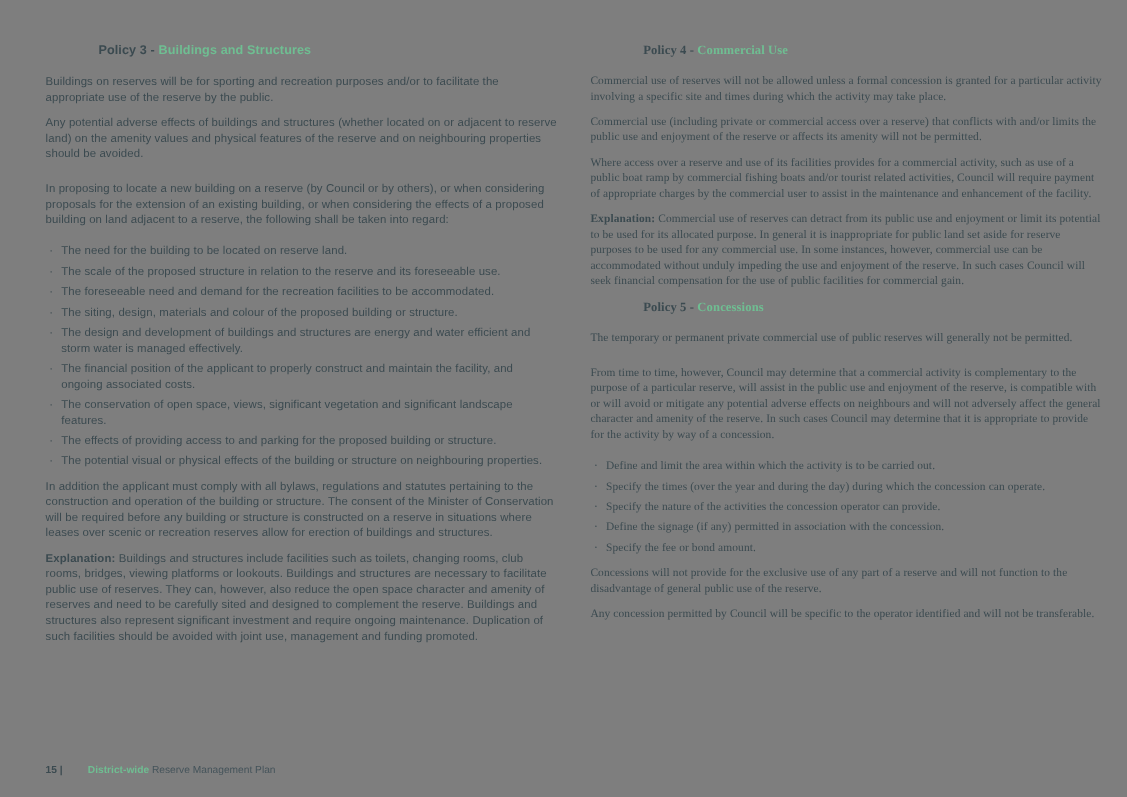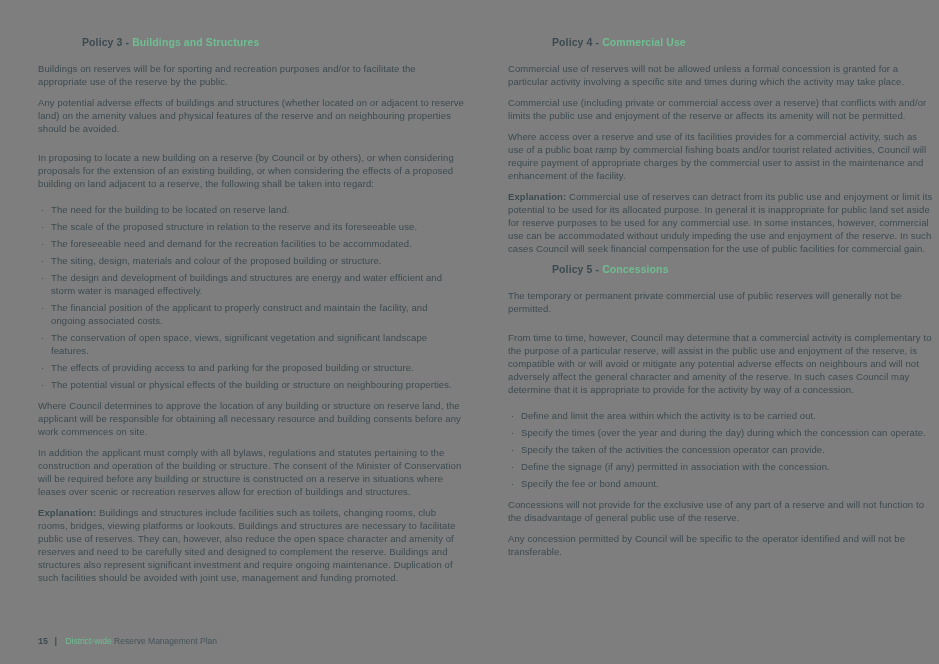--- a/index.html
+++ b/index.html
@@ -16,21 +16,21 @@
   }
   .col {
     position: absolute;
     top: 36px;
     width: 426px;
     font-size: 9.5px;
     line-height: 13px;
     letter-spacing: 0.1px;
   }
   .col-left  { left: 38px; }
-  .col-right { left: 508px; }
+  .col-right { left: 492px; font-family: Liberation Serif, serif; }
 
   .policy-heading {
     font-weight: bold;
     font-size: 10.5px;
     margin: 0 0 13px 0;
     padding-left: 44px;
   }
   .policy-heading .hl { color: #6fbe92; }
 
   .para { margin: 0 0 8px 0; }
@@ -56,22 +56,22 @@
   .expl-lead { font-weight: bold; }
 
   .footer {
     position: absolute;
     left: 38px;
     top: 635px;
     font-size: 8.5px;
     line-height: 12px;
     color: #3b4a50;
   }
-  .footer .pagenum { font-weight: bold; margin-right: 7px; font-family: Liberation Mono, monospace; }
-  .footer .f-hl { color: #6fbe92; font-weight: normal; }
+  .footer .pagenum { font-weight: bold; margin-right: 21px; }
+  .footer .f-hl { color: #6fbe92; font-weight: bold; }
   .footer .f-rest { color: #44535a; }
 </style>
 </head>
 <body>
 
 <div class="page">
   <div class="col col-left" id="col-0">
       <div class="policy-heading"><span class="pfx">Policy 3 - </span><span class="hl">Buildings and Structures</span></div>
       <div class="para">Buildings on reserves will be for sporting and recreation purposes and/or to facilitate the appropriate use of the reserve by the public.</div>
       <div class="para">Any potential adverse effects of buildings and structures (whether located on or adjacent to reserve land) on the amenity values and physical features of the reserve and on neighbouring properties should be avoided.</div>
@@ -80,37 +80,36 @@
         <li>The need for the building to be located on reserve land.</li>
         <li>The scale of the proposed structure in relation to the reserve and its foreseeable use.</li>
         <li>The foreseeable need and demand for the recreation facilities to be accommodated.</li>
         <li>The siting, design, materials and colour of the proposed building or structure.</li>
         <li>The design and development of buildings and structures are energy and water efficient and storm water is managed effectively.</li>
         <li>The financial position of the applicant to properly construct and maintain the facility, and ongoing associated costs.</li>
         <li>The conservation of open space, views, significant vegetation and significant landscape features.</li>
         <li>The effects of providing access to and parking for the proposed building or structure.</li>
         <li>The potential visual or physical effects of the building or structure on neighbouring properties.</li>
       </ul>
-      <div class="para">Where Council determines to approve the location of any building or structure on reserve land, the applicant will be responsible for obtaining all necessary resource and building consents before any work commences on site.</div>
       <div class="para">In addition the applicant must comply with all bylaws, regulations and statutes pertaining to the construction and operation of the building or structure.  The consent of the Minister of Conservation will be required before any building or structure is constructed on a reserve in situations where leases over scenic or recreation reserves allow for erection of buildings and structures.</div>
       <div class="para"><span class="expl-lead">Explanation:</span><span> Buildings and structures include facilities such as toilets, changing rooms, club rooms, bridges, viewing platforms or lookouts. Buildings and structures are necessary to facilitate public use of reserves. They can, however, also reduce the open space character and amenity of reserves and need to be carefully sited and designed to complement the reserve.  Buildings and structures also represent significant investment and require ongoing maintenance.  Duplication of such facilities should be avoided with joint use, management and funding promoted.</span></div>
     </div>
   <div class="col col-right" id="col-1">
       <div class="policy-heading"><span class="pfx">Policy 4 - </span><span class="hl">Commercial Use</span></div>
       <div class="para">Commercial use of reserves will not be allowed unless a formal concession is granted for a particular activity involving a specific site and times during which the activity may take place.</div>
       <div class="para">Commercial use (including private or commercial access over a reserve) that conflicts with and/or limits the public use and enjoyment of the reserve or affects its amenity will not be permitted.</div>
       <div class="para">Where access over a reserve and use of its facilities provides for a commercial activity, such as use of a public boat ramp by commercial fishing boats and/or tourist related activities, Council will require payment of appropriate charges by the commercial user to assist in the maintenance and enhancement of the facility.</div>
       <div class="para"><span class="expl-lead">Explanation:</span><span> Commercial use of reserves can detract from its public use and enjoyment or limit its potential to be used for its allocated purpose. In general it is inappropriate for public land set aside for reserve purposes to be used for any commercial use.  In some instances, however, commercial use can be accommodated without unduly impeding the use and enjoyment of the reserve. In such cases Council will seek financial compensation for the use of public facilities for commercial gain.</span></div>
       <div class="policy-heading"><span class="pfx">Policy 5 - </span><span class="hl">Concessions</span></div>
       <div class="para">The temporary or permanent private commercial use of public reserves will generally not be permitted.</div>
       <div class="para tight">From time to time, however, Council may determine that a commercial activity is complementary to the purpose of a particular reserve, will assist in the public use and enjoyment of the reserve, is compatible with or will avoid or mitigate any potential adverse effects on neighbours and will not adversely affect the general character and amenity of the reserve.  In such cases Council may determine that it is appropriate to provide for the activity by way of a concession.</div>
       <ul class="bullets">
         <li>Define and limit the area within which the activity is to be carried out.</li>
         <li>Specify the times (over the year and during the day) during which the concession can operate.</li>
-        <li>Specify the taken of the activities the concession operator can provide.</li>
+        <li>Specify the nature of the activities the concession operator can provide.</li>
         <li>Define the signage (if any) permitted in association with the concession.</li>
         <li>Specify the fee or bond amount.</li>
       </ul>
       <div class="para">Concessions will not provide for the exclusive use of any part of a reserve and will not function to the disadvantage of general public use of the reserve.</div>
       <div class="para">Any concession permitted by Council will be specific to the operator identified and will not be transferable.</div>
     </div>
   <div class="footer">
     <span class="pagenum">15 |</span><span class="f-hl">District-wide</span><span class="f-rest"> Reserve Management Plan</span>
   </div>
 </div>

